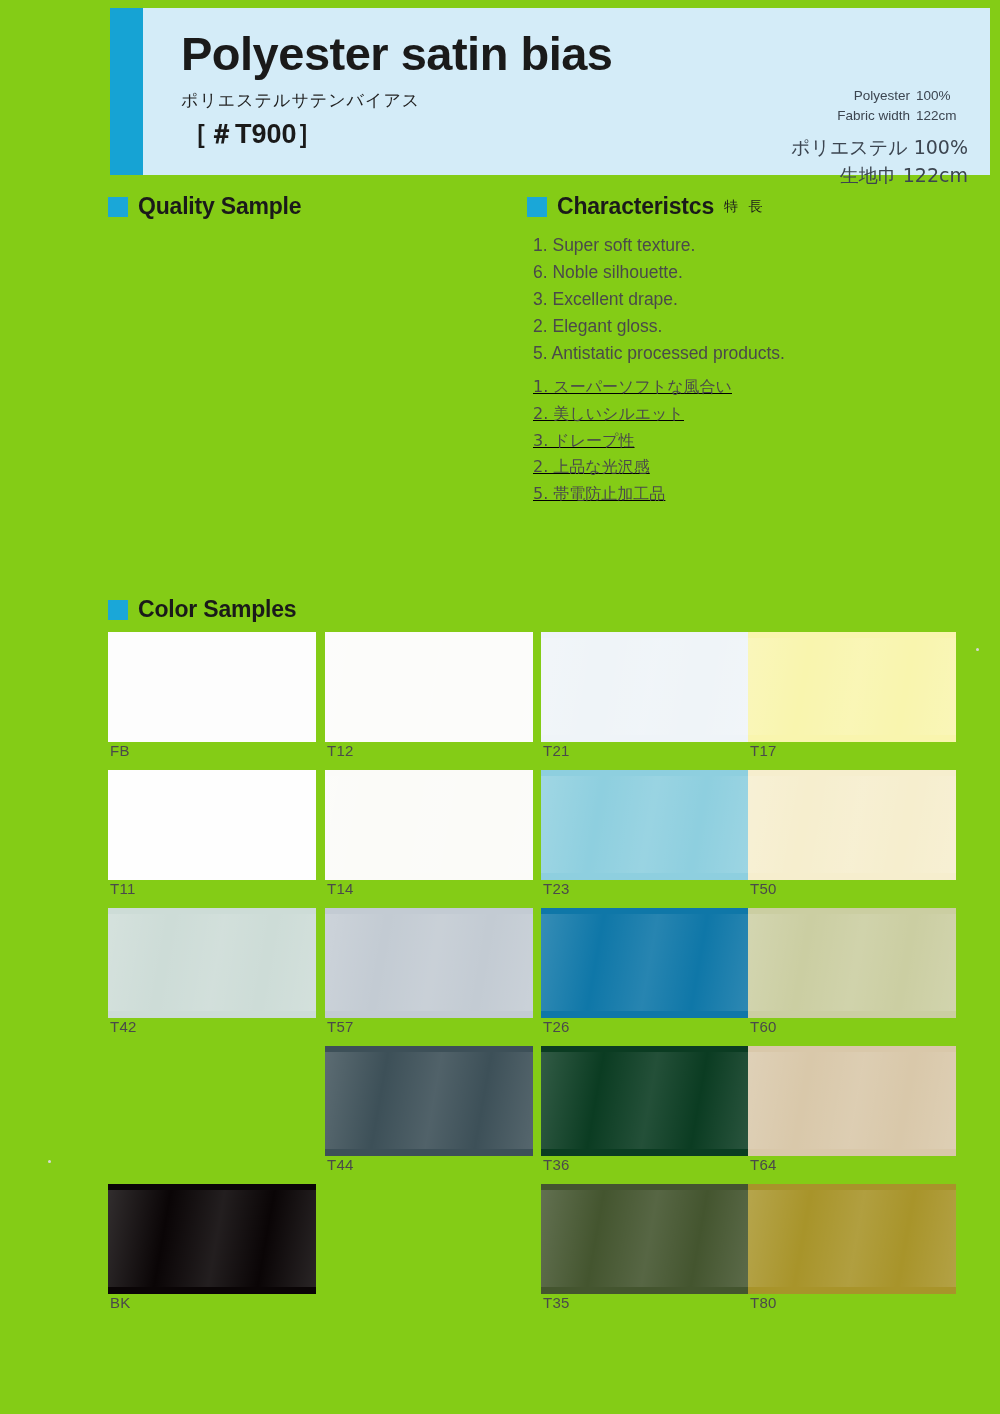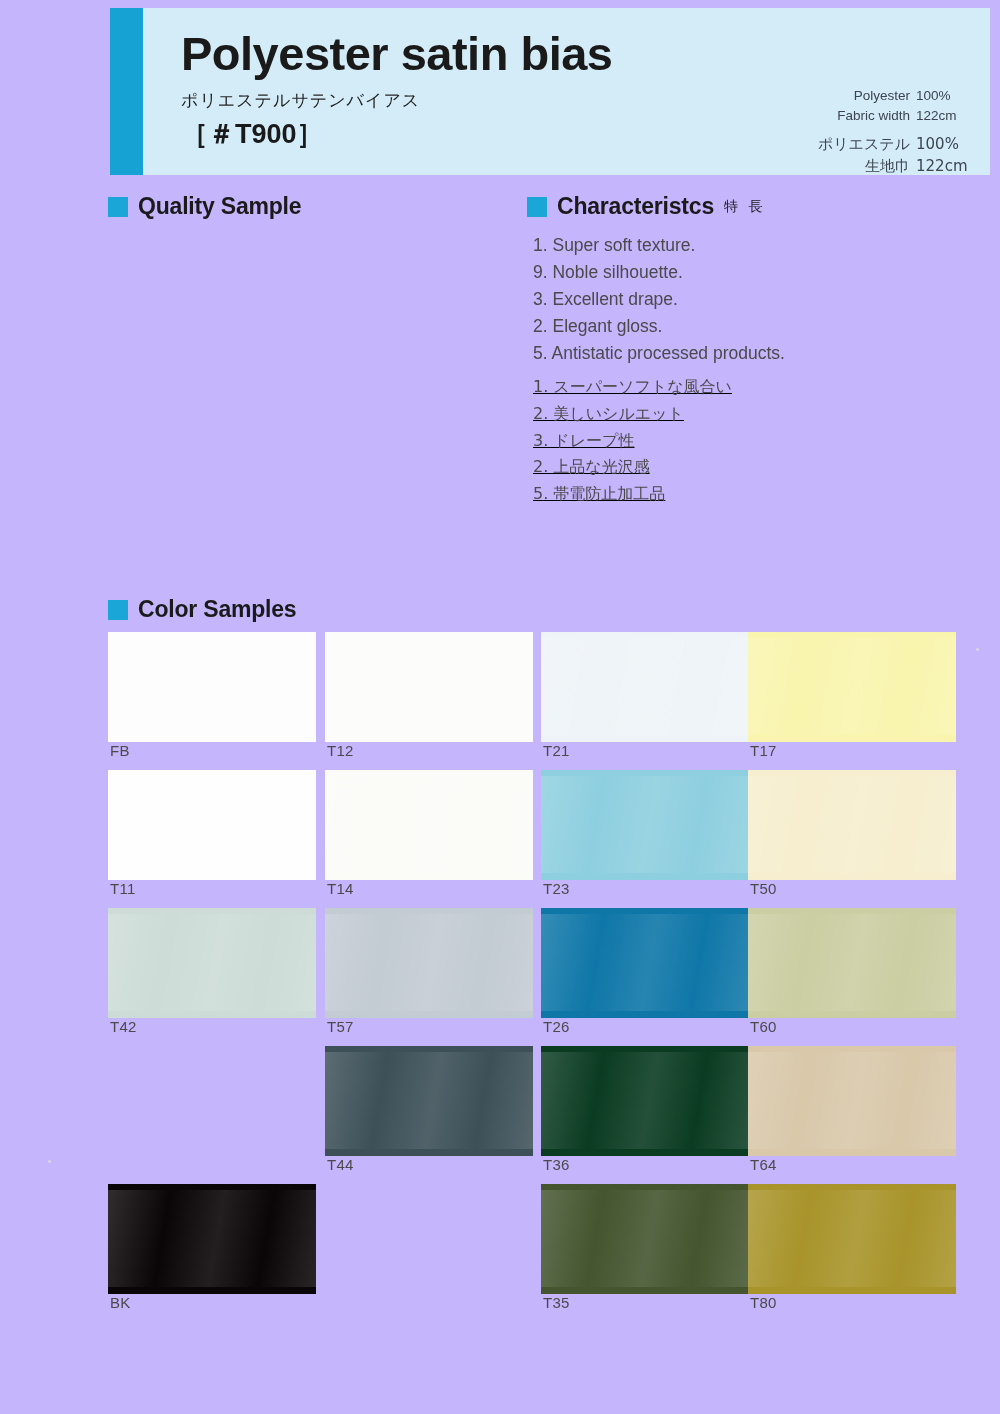--- a/index.html
+++ b/index.html
@@ -2,21 +2,21 @@
 <html><head>
 <meta charset="utf-8">
 <style>
   * { box-sizing: border-box; margin: 0; padding: 0; }
   html, body {
     width: 1000px; height: 1414px;
     background: #ffffff;
     font-family: "Liberation Sans", sans-serif;
     overflow: hidden;
   }
-  .page { position: relative; width: 1000px; height: 1414px; background:#c4b5fd; }
+  .page { position: relative; width: 1000px; height: 1414px; background:#84cc16; }
 
   
   .header {
     position: absolute; left: 110px; top: 8px;
     width: 880px; height: 167px;
     background: #d4ecf8;
     display: flex;
   }
   .header-bar {
     width: 33px; height: 100%;
@@ -36,21 +36,21 @@
   }
   .title-code {
     font-size: 27px; font-weight: bold; color: #1a1a1a; margin-top: 4px;
     letter-spacing: 0px;
   }
   .spec {
     position: absolute; right: 22px; top: 78px;
     text-align: right; color: #3c4550; line-height: 1.45;
   }
   .spec .row-en { font-size: 13.5px; }
-  .spec .row-jp { font-size: 15px; font-family: "DejaVu Sans", sans-serif; }
+  .spec .row-jp { font-size: 19px; font-family: "DejaVu Sans", sans-serif; }
   .spec .gap { height: 9px; }
   .spec .val { display: inline-block; min-width: 52px; text-align: left; margin-left: 6px; }
 
   
   .sec-head {
     position: absolute; display: flex; align-items: center; text-align: center;
   }
   .sec-sq {
     width: 20px; height: 20px; background: #1aa7d8; flex: 0 0 20px;
   }
@@ -156,21 +156,21 @@
   </div>
 
   <div class="sec-head" id="char-head">
     <span class="sec-sq"></span>
     <span class="sec-title">Characteristcs</span>
     <span class="sec-title-jp">特 長</span>
   </div>
 
   <ul class="char-list en">
       <li>1. Super soft texture.</li>
-      <li>9. Noble silhouette.</li>
+      <li>6. Noble silhouette.</li>
       <li>3. Excellent drape.</li>
       <li>2. Elegant gloss.</li>
       <li>5. Antistatic processed products.</li>
     </ul>
   <ul class="char-list jp">
       <li>1. スーパーソフトな風合い</li>
       <li>2. 美しいシルエット</li>
       <li>3. ドレープ性</li>
       <li>2. 上品な光沢感</li>
       <li>5. 帯電防止加工品</li>

